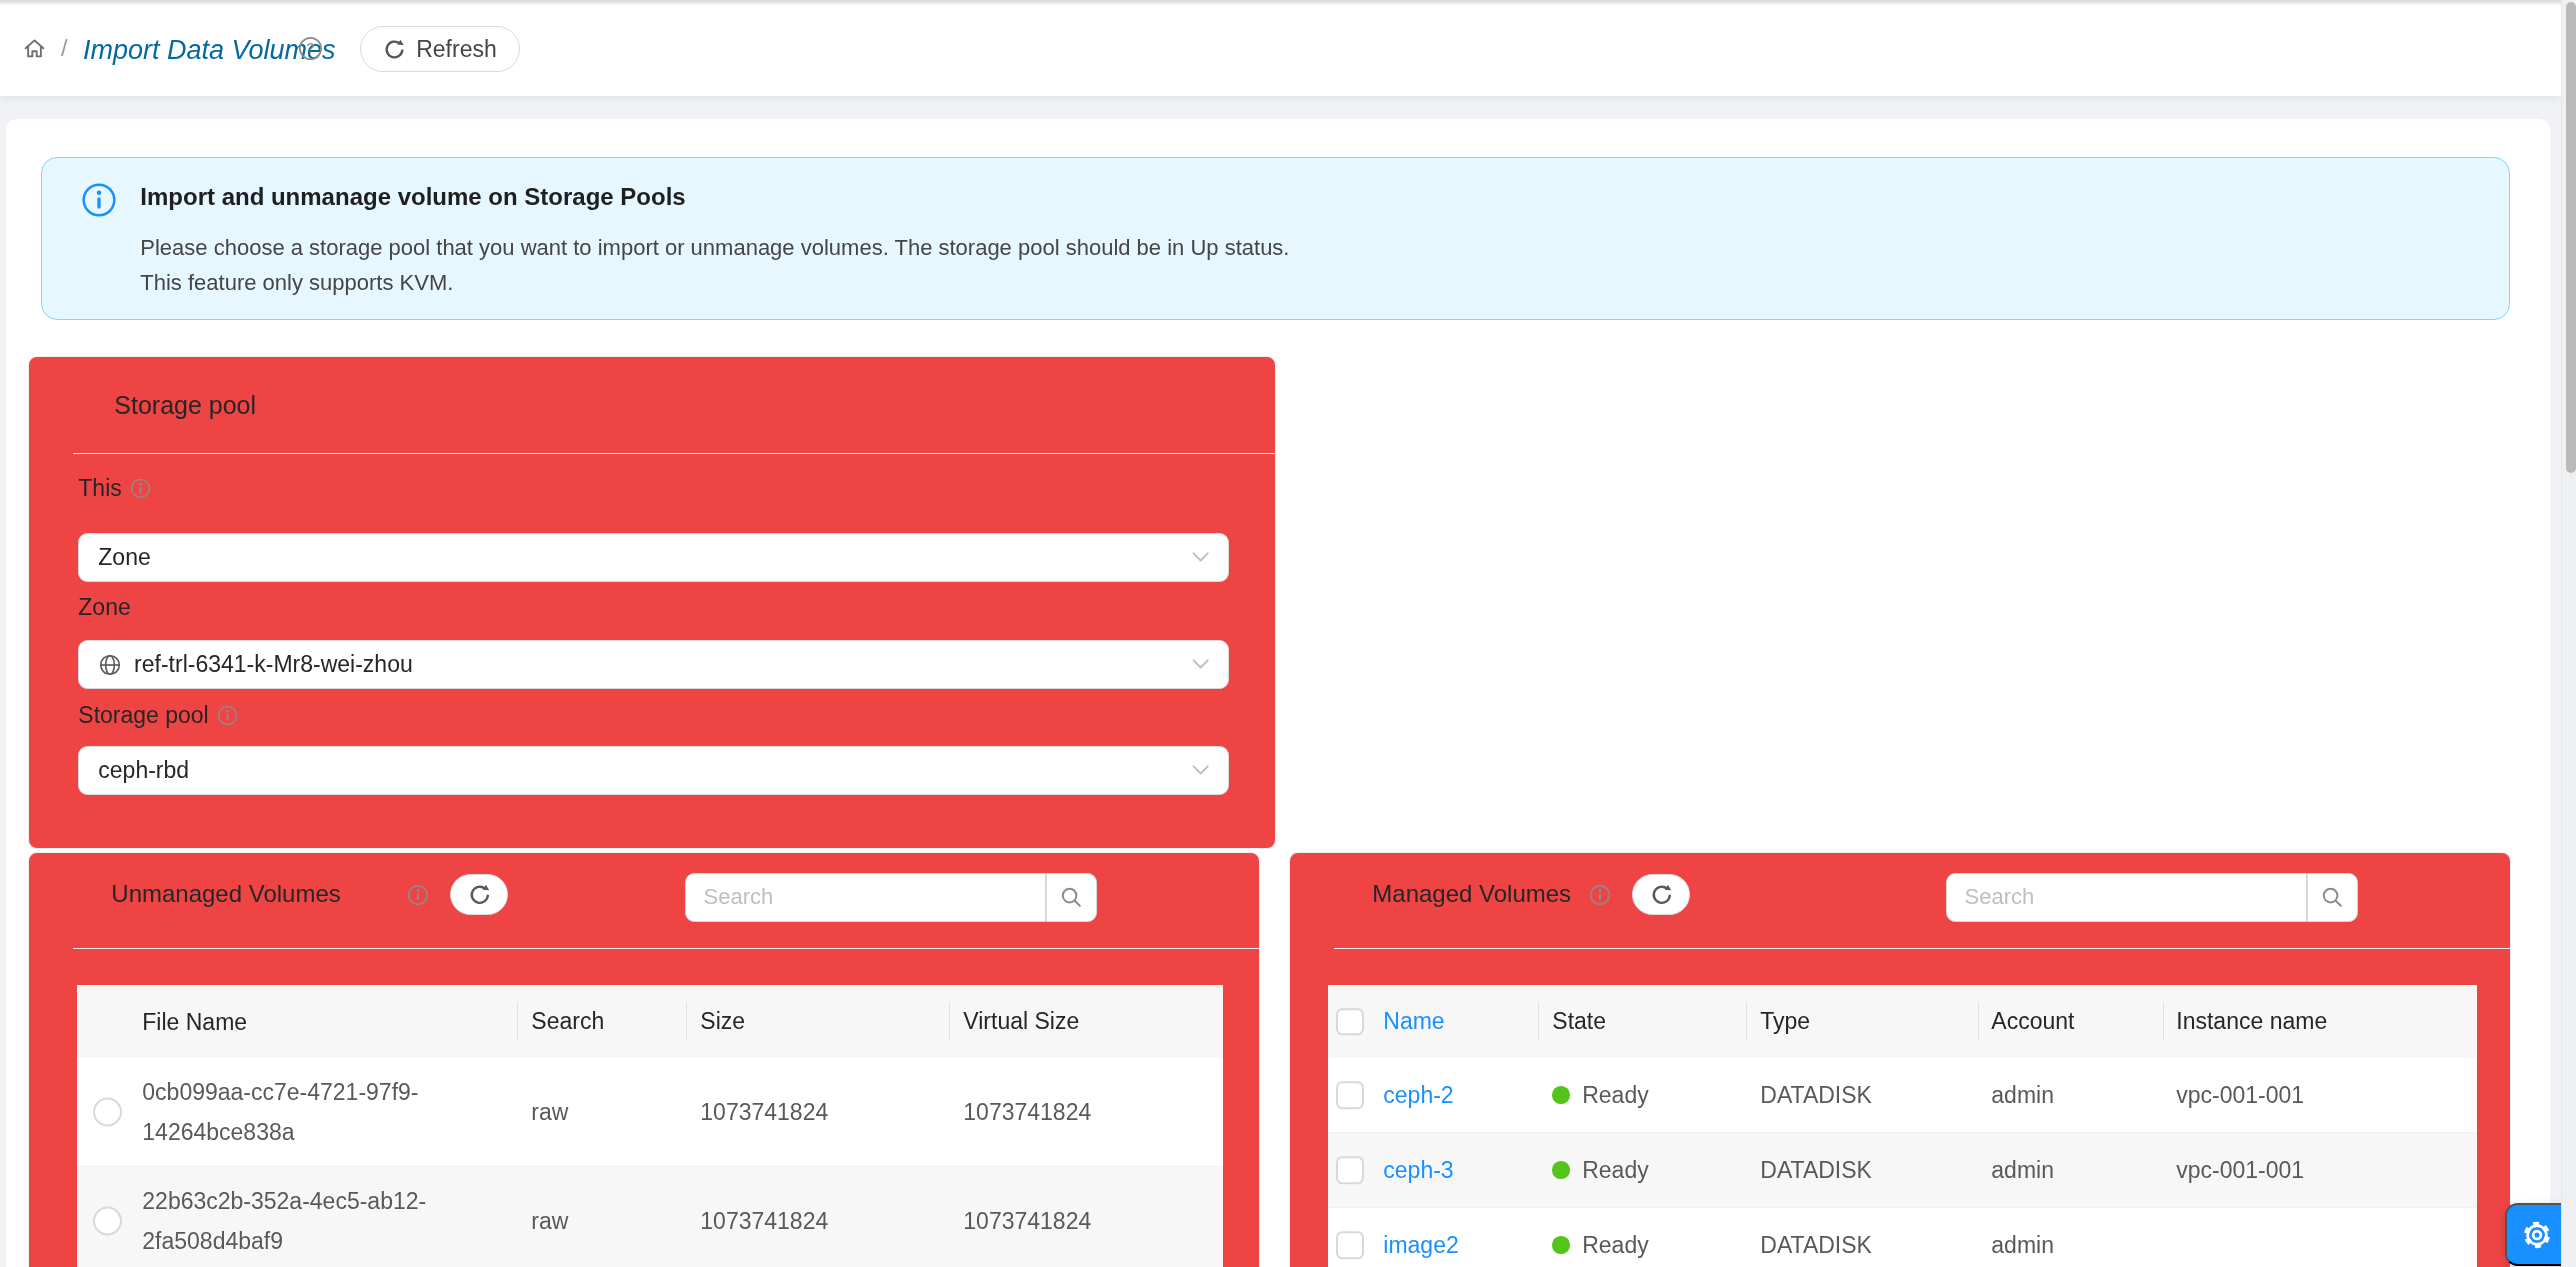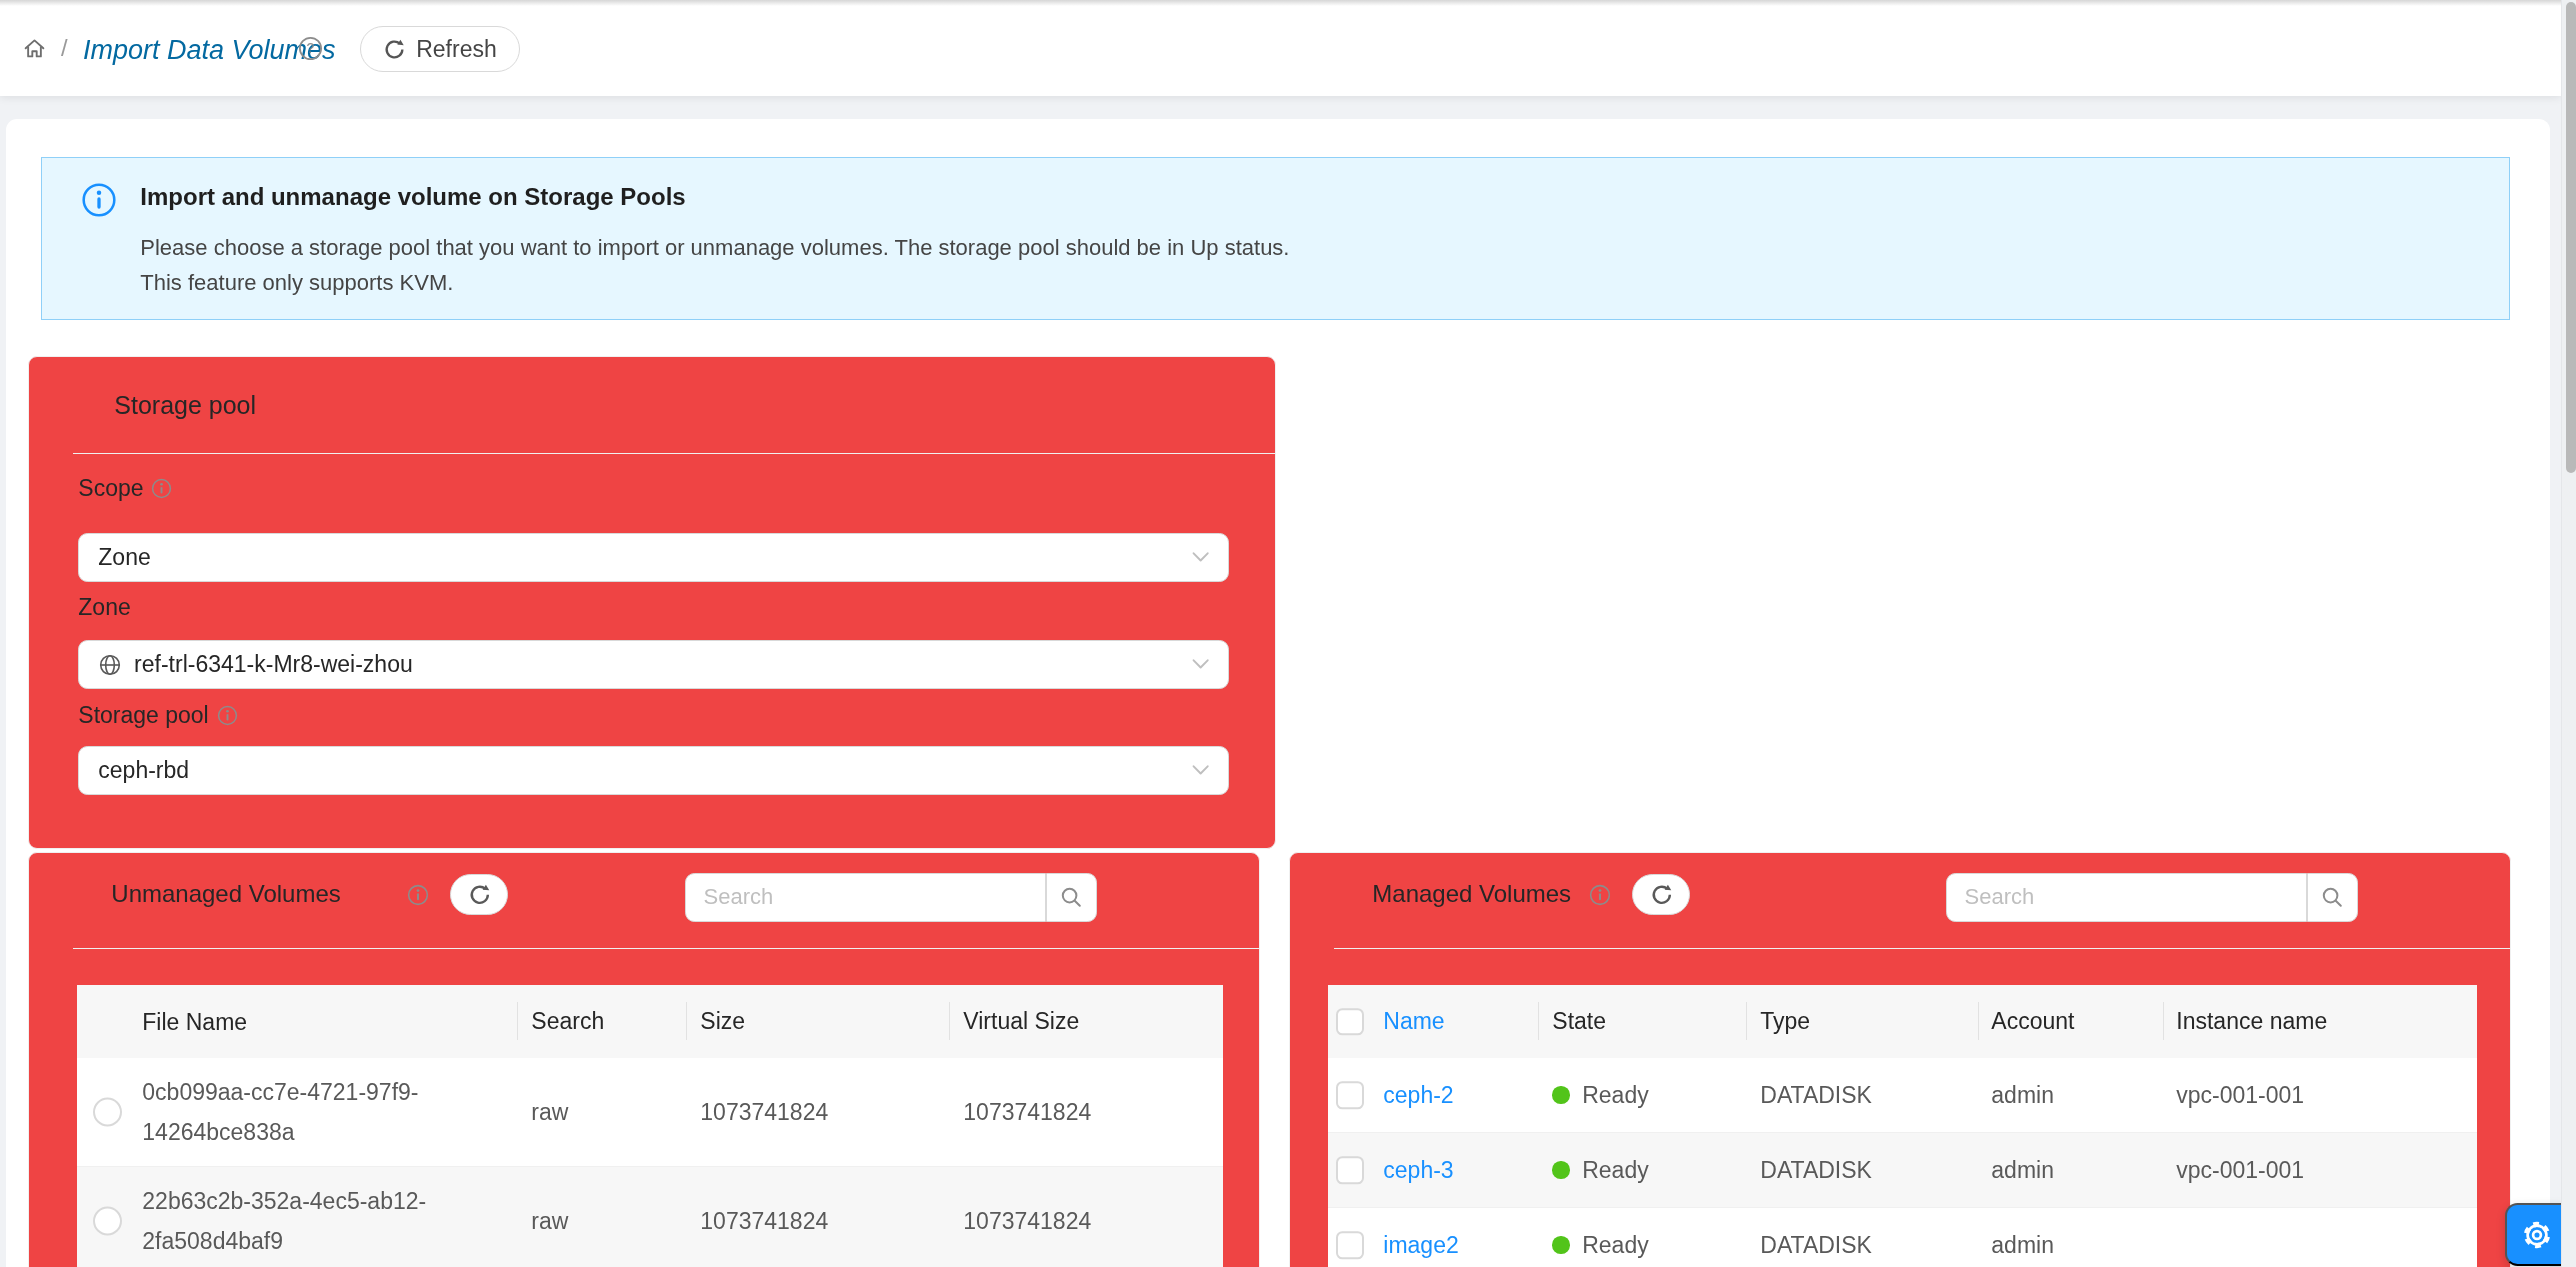--- a/index.html
+++ b/index.html
@@ -38,21 +38,21 @@
 
   
   .main-panel {
     position: absolute; left: 6.3px; top: 119px; width: 2544px; height: 1256px;
     background: #fff; border-radius: 11px 11px 0 0; z-index: 1;
   }
 
   
   .banner {
     position: absolute; left: 35px; top: 38px; width: 2469px; height: 163px;
-    background: #e6f7ff; border: 0.8px solid #8fd0f8; border-radius: 0;
+    background: #e6f7ff; border: 0.8px solid #8fd0f8; border-radius: 16px;
   }
   .banner-icon { position: absolute; left: 39px; top: 24px; width: 36px; height: 36px; color: #1890ff; }
   .banner-title { position: absolute; left: 98px; top: 25px; font-size: 24px; font-weight: 600; color: #1f1f1f; }
   .banner-desc { position: absolute; left: 98px; top: 72px; font-size: 22px; color: #454545; line-height: 35px; }
 
   
   .card { position: absolute; background: #ef4444; border: 0.8px solid #f0f0f0; border-radius: 9px; padding-left: 44px; }
   .sp-card { left: 22px; top: 237px; width: 1248px; height: 493px; }
   .un-card { left: 22px; top: 733px; width: 1232px; height: 612px; }
   .mg-card { left: 1283px; top: 733px; width: 1222px; height: 612px; }
@@ -233,21 +233,21 @@
       <div>Please choose a storage pool that you want to import or unmanage volumes. The storage pool should be in Up status.</div>
       <div>This feature only supports KVM.</div>
     </div>
   </div>
 
   <div class="card sp-card">
     <div class="sp-head">
       <span class="sp-title">Storage pool</span>
     </div>
     <div class="f-label" style="top:118px">
-      <span>Scope</span>
+      <span>This</span>
       <span class="i-ico">
           <svg viewBox="0 0 24 24" width="21" height="21">
             <use href="#ic-info"></use>
           </svg>
         </span>
     </div>
     <div class="sel" style="top:176px">
       <span>Zone</span>
       <span class="chev">
           <svg viewBox="0 0 16 9" width="17.3" height="10.2">

